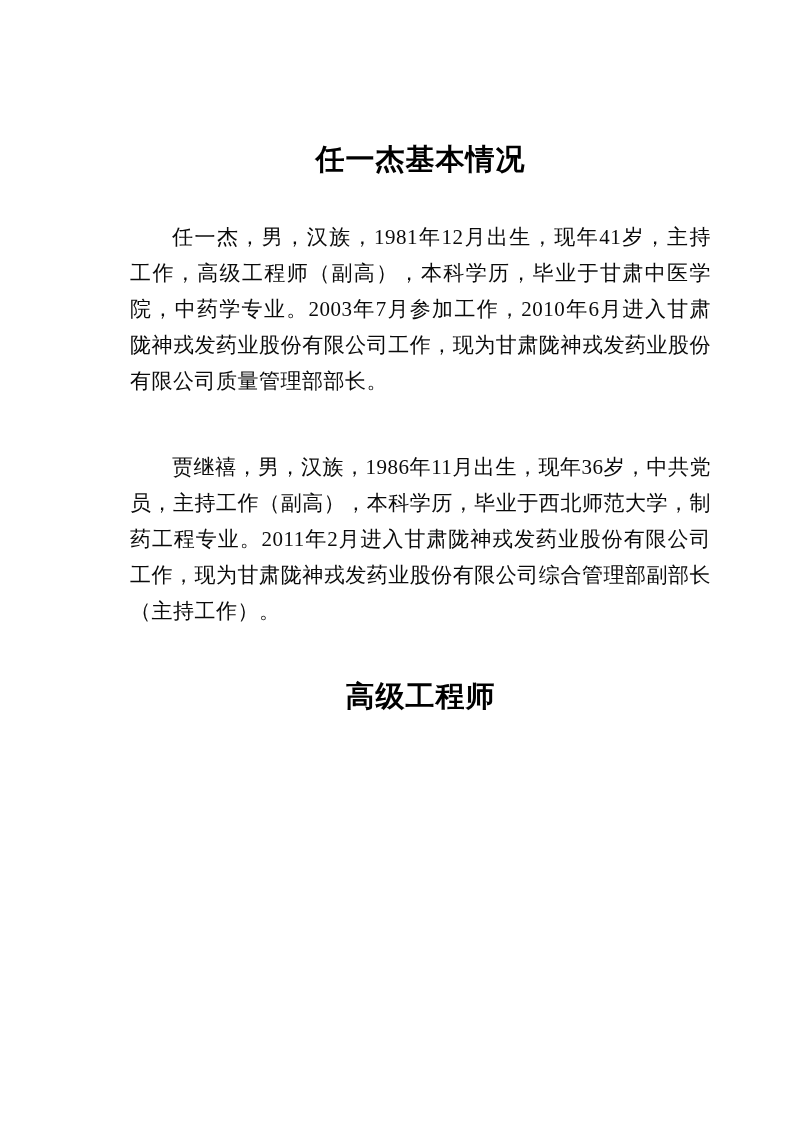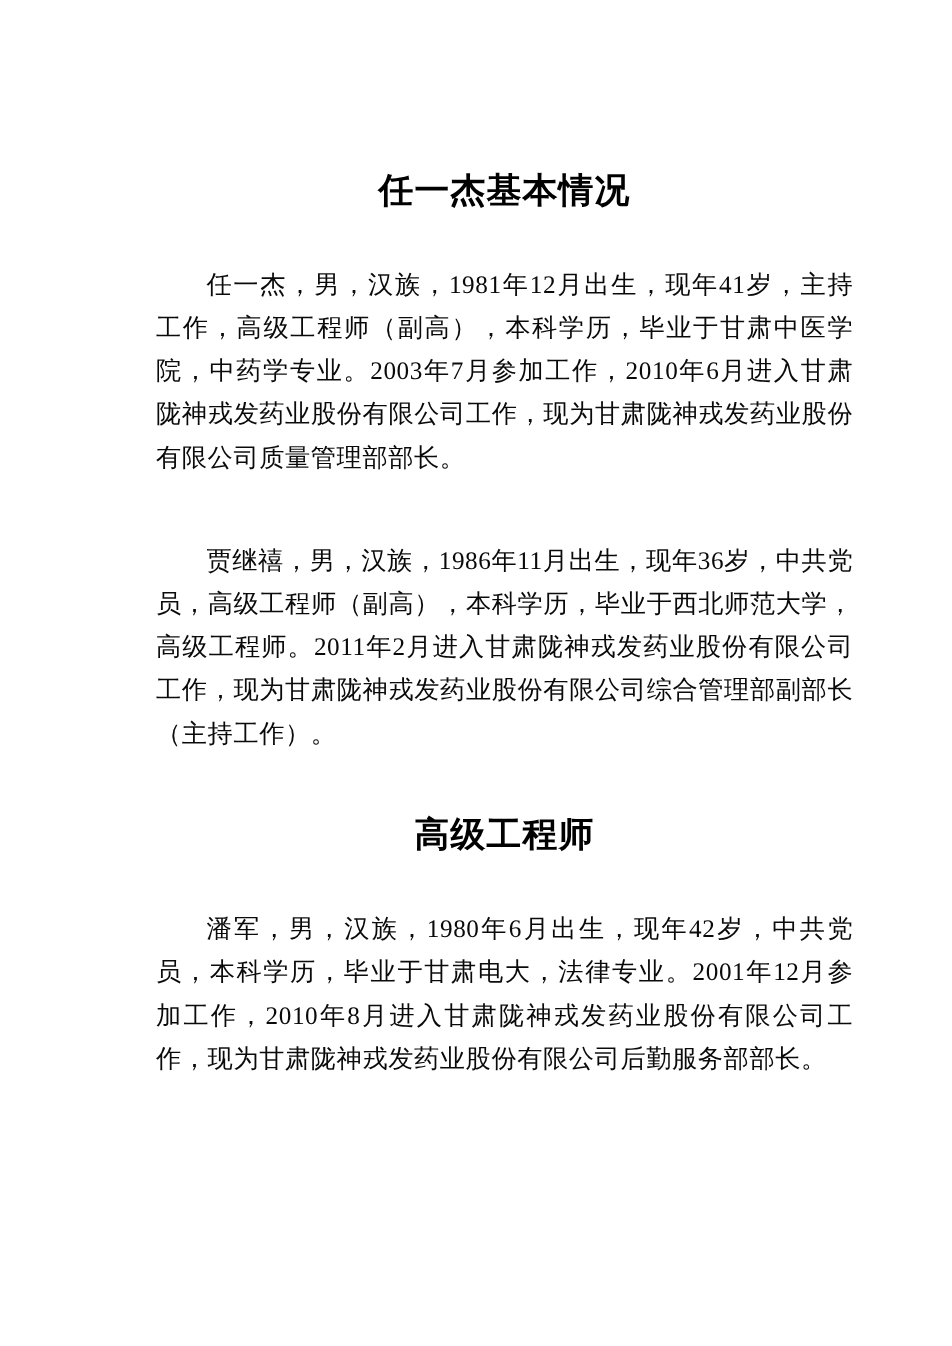--- a/index.html
+++ b/index.html
@@ -50,21 +50,20 @@
 <body>
 
 <div class="doc-page">
 
   <section class="doc-section">
     <h2 class="section-title">任一杰基本情况</h2>
     <p class="section-body">任一杰，男，汉族，1981年12月出生，现年41岁，主持工作，高级工程师（副高），本科学历，毕业于甘肃中医学院，中药学专业。2003年7月参加工作，2010年6月进入甘肃陇神戎发药业股份有限公司工作，现为甘肃陇神戎发药业股份有限公司质量管理部部长。</p>
   </section>
 
   <section class="doc-section">
-    <p class="section-body">贾继禧，男，汉族，1986年11月出生，现年36岁，中共党员，高级工程师（副高），本科学历，毕业于西北师范大学，高级工程师。2011年2月进入甘肃陇神戎发药业股份有限公司工作，现为甘肃陇神戎发药业股份有限公司综合管理部副部长（主持工作）。</p>
+    <p class="section-body">贾继禧，男，汉族，1986年11月出生，现年36岁，中共党员，主持工作（副高），本科学历，毕业于西北师范大学，制药工程专业。2011年2月进入甘肃陇神戎发药业股份有限公司工作，现为甘肃陇神戎发药业股份有限公司综合管理部副部长（主持工作）。</p>
   </section>
 
   <section class="doc-section">
     <h2 class="section-title">高级工程师</h2>
-    <p class="section-body">潘军，男，汉族，1980年6月出生，现年42岁，中共党员，本科学历，毕业于甘肃电大，法律专业。2001年12月参加工作，2010年8月进入甘肃陇神戎发药业股份有限公司工作，现为甘肃陇神戎发药业股份有限公司后勤服务部部长。</p>
   </section>
 
 </div>
 
 </body></html>

